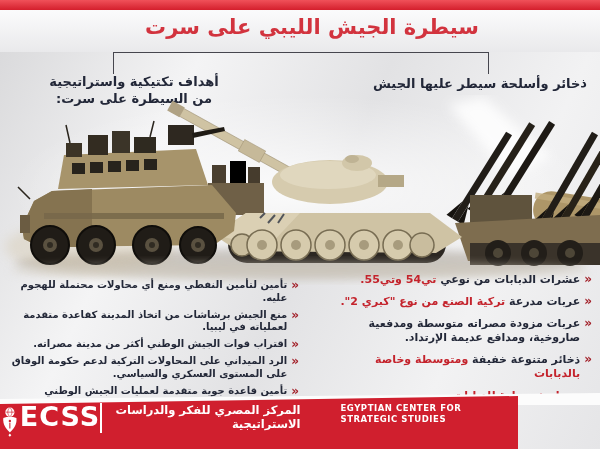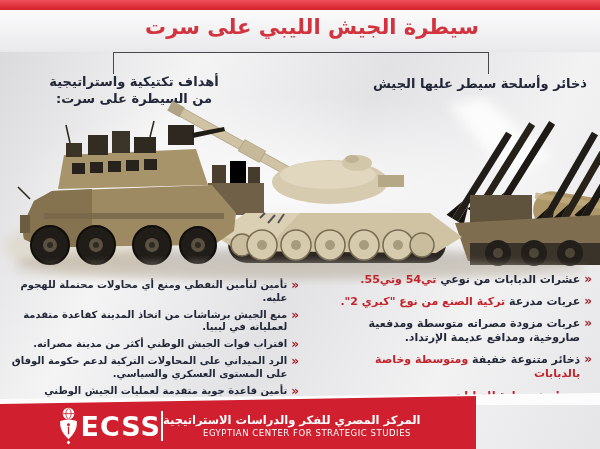--- a/index.html
+++ b/index.html
@@ -27,30 +27,30 @@
   .bullet{display:flex;align-items:flex-start;gap:4px;font-weight:bold;
     color:#232838;line-height:1.28;}
   .objectives .bullet{font-size:10px;margin-bottom:4px;}
   .weapons .bullet{font-size:11px;margin-bottom:8px;}
   .chev{color:#a3212a;font-size:12px;line-height:1.05;flex:0 0 auto;}
   .hl{color:#c4232c;}
   .footnote{direction:rtl;color:#c4232c;font-size:11px;font-weight:bold;
     margin:1px 15px 0 0;line-height:1.3;}
   .footer-edge{position:absolute;top:393px;left:0;width:600px;height:12px;background:#fcfcfc;
     clip-path:polygon(0 6px,100% 0,100% 100%,0 100%);}
-  .footer{position:absolute;top:396px;left:0;width:476px;height:53px;background:#d01f2e;
+  .footer{position:absolute;top:396px;left:0;width:518px;height:53px;background:#d01f2e;
     clip-path:polygon(0 8px,100% 0,100% 100%,0 100%);
-    display:flex;align-items:center;justify-content:center;
+    display:flex;justify-content:center;
     padding-top:7px;box-sizing:border-box;}
   .ecss{color:#fff;font-size:27px;font-weight:bold;letter-spacing:1px;line-height:1;}
   .fdiv{width:2px;height:30px;background:#fff;}
-  .orgnames{display:flex;flex-direction:column;justify-content:center;}
+  .orgnames{display:flex;flex-direction:row;justify-content:center;}
   .org-ar{color:#fff;font-size:11.5px;font-weight:bold;letter-spacing:1px;direction:rtl;
     text-align:right;line-height:1.25;}
-  .org-en{color:#fff;font-size:8.5px;font-weight:normal;letter-spacing:0.55px;line-height:1.3;margin-left:40px;}
+  .org-en{color:#fff;font-size:8.5px;font-weight:bold;letter-spacing:0.55px;line-height:1.3;margin-left:40px;}
 </style>
 </head>
 <body>
 
 <div class="stage">
 
   <div class="topbar"></div>
   <div class="title-band"></div>
   <div class="title">سيطرة الجيش الليبي على سرت</div>
 

